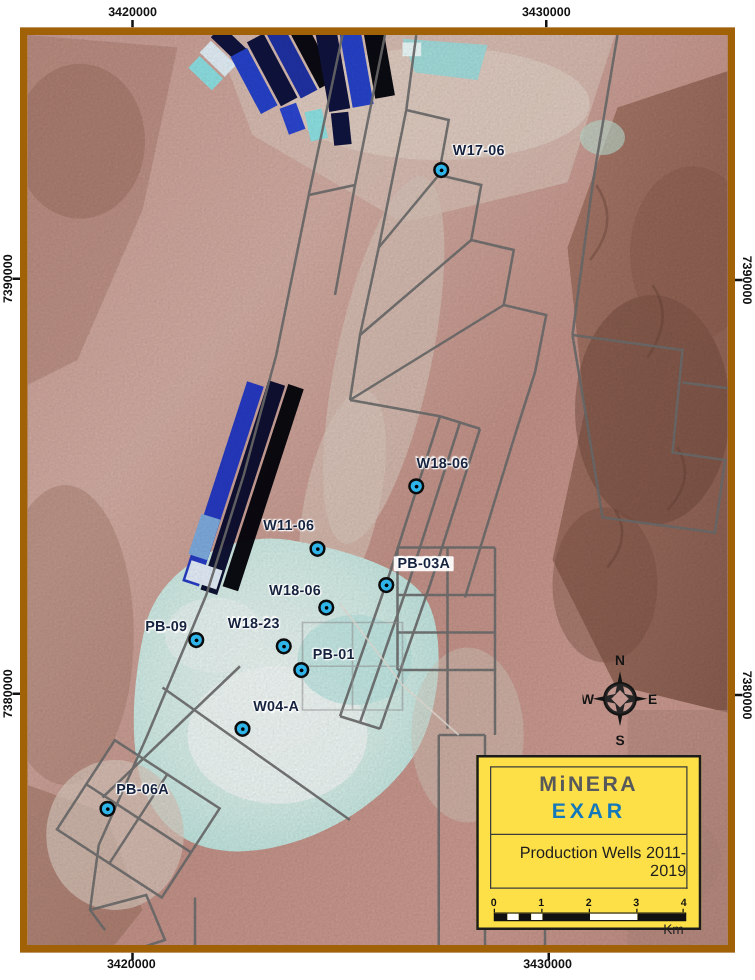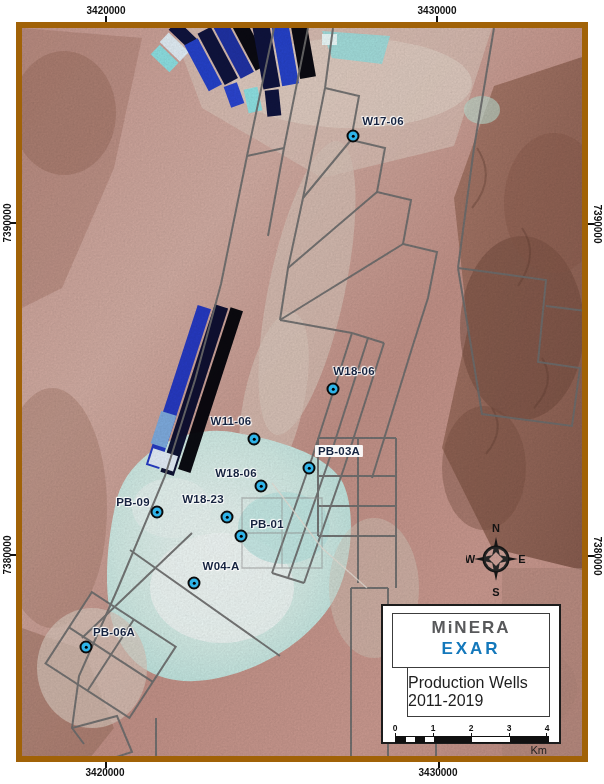--- a/index.html
+++ b/index.html
@@ -22,27 +22,27 @@
         transform:translate(-50%,-50%);}
   .well i{position:absolute;left:50%;top:50%;width:3.5px;height:3.5px;border-radius:50%;
           background:#000;transform:translate(-50%,-50%);}
   .well-label{position:absolute;font-size:11.5px;font-weight:bold;color:#16233f;
               transform:translate(-50%,-50%);white-space:nowrap;letter-spacing:.2px;
               text-shadow:0 0 2px #fff,0 0 2px #fff,1px 1px 1px #fff,-1px -1px 1px #fff;}
   .well-label.boxed{background:rgba(255,255,255,.92);padding:0 3px;border-radius:1px;}
   
   .compass{position:absolute;left:444px;top:492px;}
   
-  .legend{position:absolute;left:359px;top:576px;width:180px;height:140px;background:#ffffff;
+  .legend{position:absolute;left:359px;top:576px;width:180px;height:140px;background:#fde047;
           border:2px solid #1c1c1c;box-sizing:border-box;padding:7px 9px 4px 9px;}
   .legend-logo{border:1.2px solid #3c3c3c;text-align:center;padding:5px 0 6px 0;}
   .brand1{color:#58595b;font-weight:bold;font-size:17px;letter-spacing:2px;line-height:18px;}
   .brand2{color:#1478bb;font-weight:bold;font-size:17px;letter-spacing:3px;line-height:24px;}
-  .legend-title{border:1.2px solid #3c3c3c;border-top:none;text-align:left;
-                font-size:16px;color:#1e1e1e;padding:6px 0;margin-left:15px;}
+  .legend-title{border:1.2px solid #3c3c3c;border-top:none;text-align:right;
+                font-size:13px;color:#1e1e1e;padding:6px 0;}
   .scale{position:relative;width:152px;margin:6px auto 0 auto;height:30px;}
   .scale-num{position:absolute;top:0;font-size:8.5px;font-weight:bold;color:#111;
              transform:translateX(-50%);}
   .scale-tickrow{position:absolute;top:10px;left:0;width:152px;height:3px;}
   .scale-tick{position:absolute;top:0;width:1px;height:3px;background:#111;}
   .scale-bar{position:absolute;top:13px;left:0;width:152px;height:5px;border:1px solid #111;
              box-sizing:content-box;display:flex;}
   .seg{height:100%;}
   .seg.b{background:#111;} .seg.w{background:#fff;}
   .scale-unit{position:absolute;top:21px;left:0;width:152px;text-align:right;

